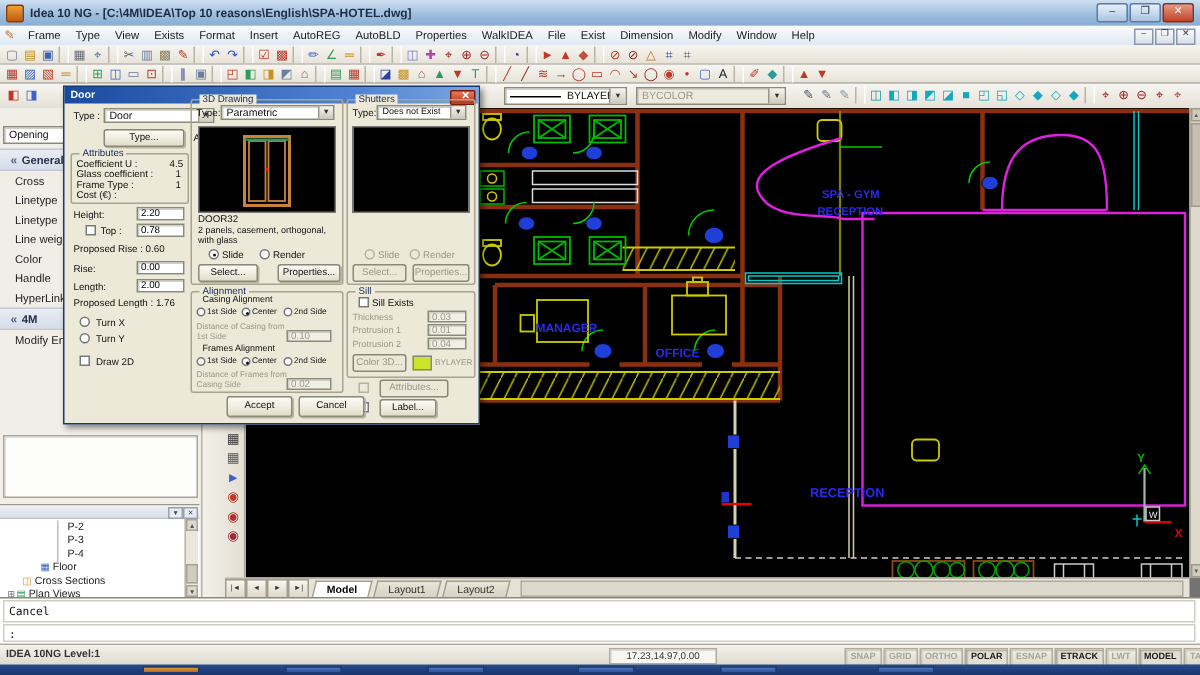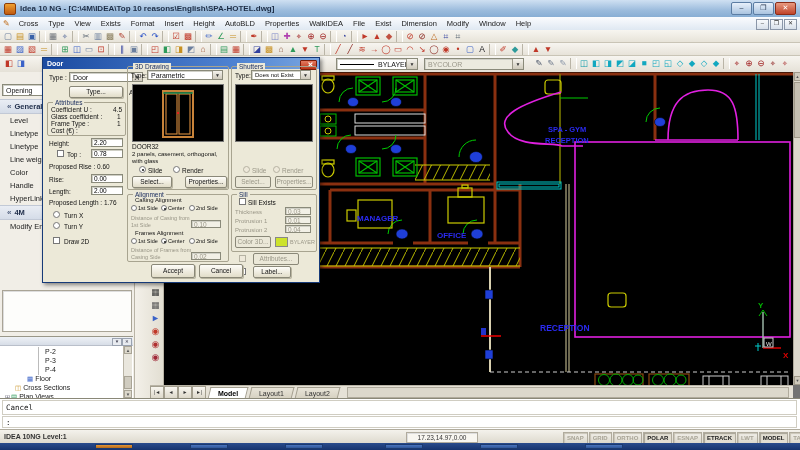--- a/index.html
+++ b/index.html
@@ -135,27 +135,27 @@
     <span class="winbtns">
       <span class="winbtn">–</span>
       <span class="winbtn">❐</span>
       <span class="winbtn close">✕</span>
     </span>
   </div>
 
   <div class="abs menubar">
     <span class="mdi-icon">✎</span>
 
-  <span class="menu-item">Cross</span>
+  <span class="menu-item">Frame</span>
       <span class="menu-item">Type</span>
       <span class="menu-item">View</span>
       <span class="menu-item">Exists</span>
       <span class="menu-item">Format</span>
       <span class="menu-item">Insert</span>
-      <span class="menu-item">Height</span>
+      <span class="menu-item">AutoREG</span>
       <span class="menu-item">AutoBLD</span>
       <span class="menu-item">Properties</span>
       <span class="menu-item">WalkIDEA</span>
       <span class="menu-item">File</span>
       <span class="menu-item">Exist</span>
       <span class="menu-item">Dimension</span>
       <span class="menu-item">Modify</span>
       <span class="menu-item">Window</span>
       <span class="menu-item">Help</span>
     </div>
@@ -480,21 +480,21 @@
       <span>Opening</span>
       <span class="arrowbox">▼</span>
     </div>
     <div style="position:absolute;left:0;top:27px;width:134px;">
 
         <div class="side-row hdr">
           <span class="chev">«</span><span>General</span>
         </div>
 
         <div class="side-row itm">
-          <span class="chev"></span><span>Level</span>
+          <span class="chev"></span><span>Cross</span>
         </div>
 
         <div class="side-row itm">
           <span class="chev"></span><span>Linetype</span>
         </div>
 
         <div class="side-row itm">
           <span class="chev"></span><span>Linetype</span>
         </div>
 

